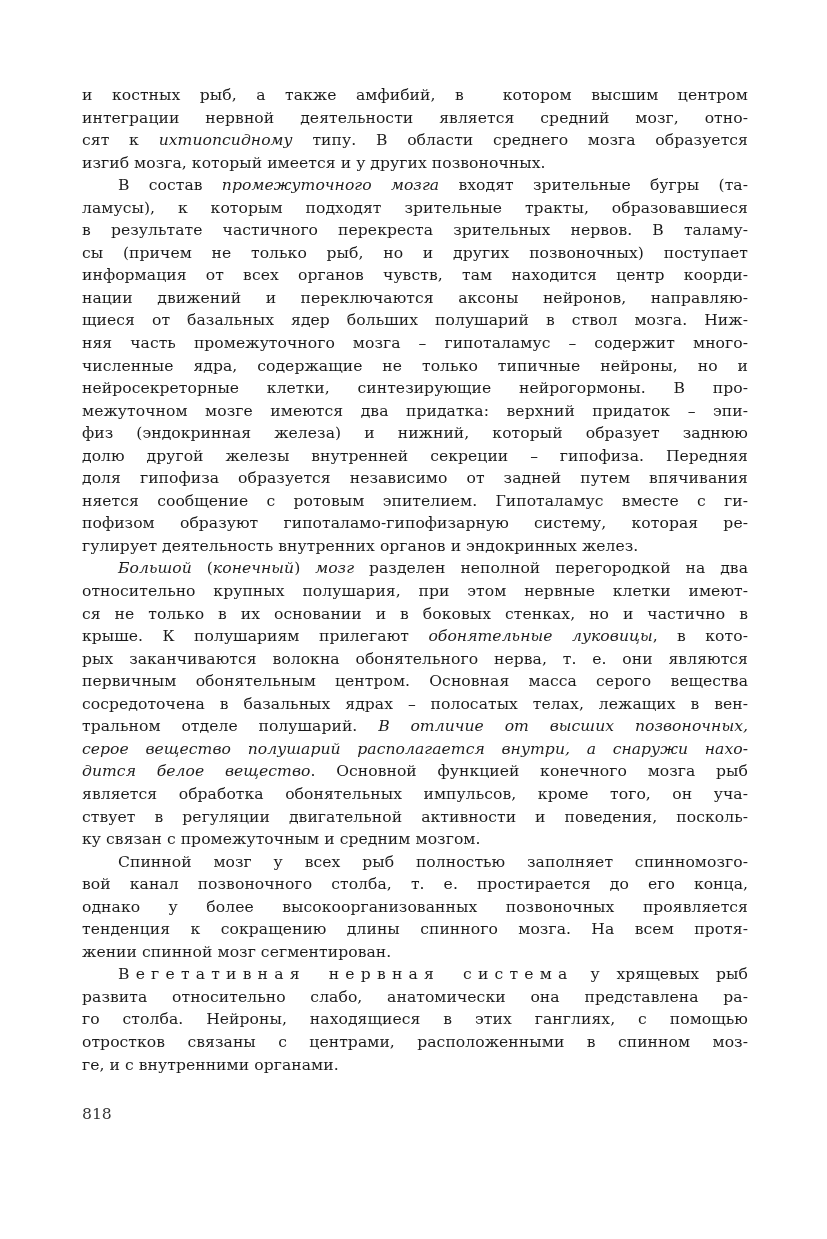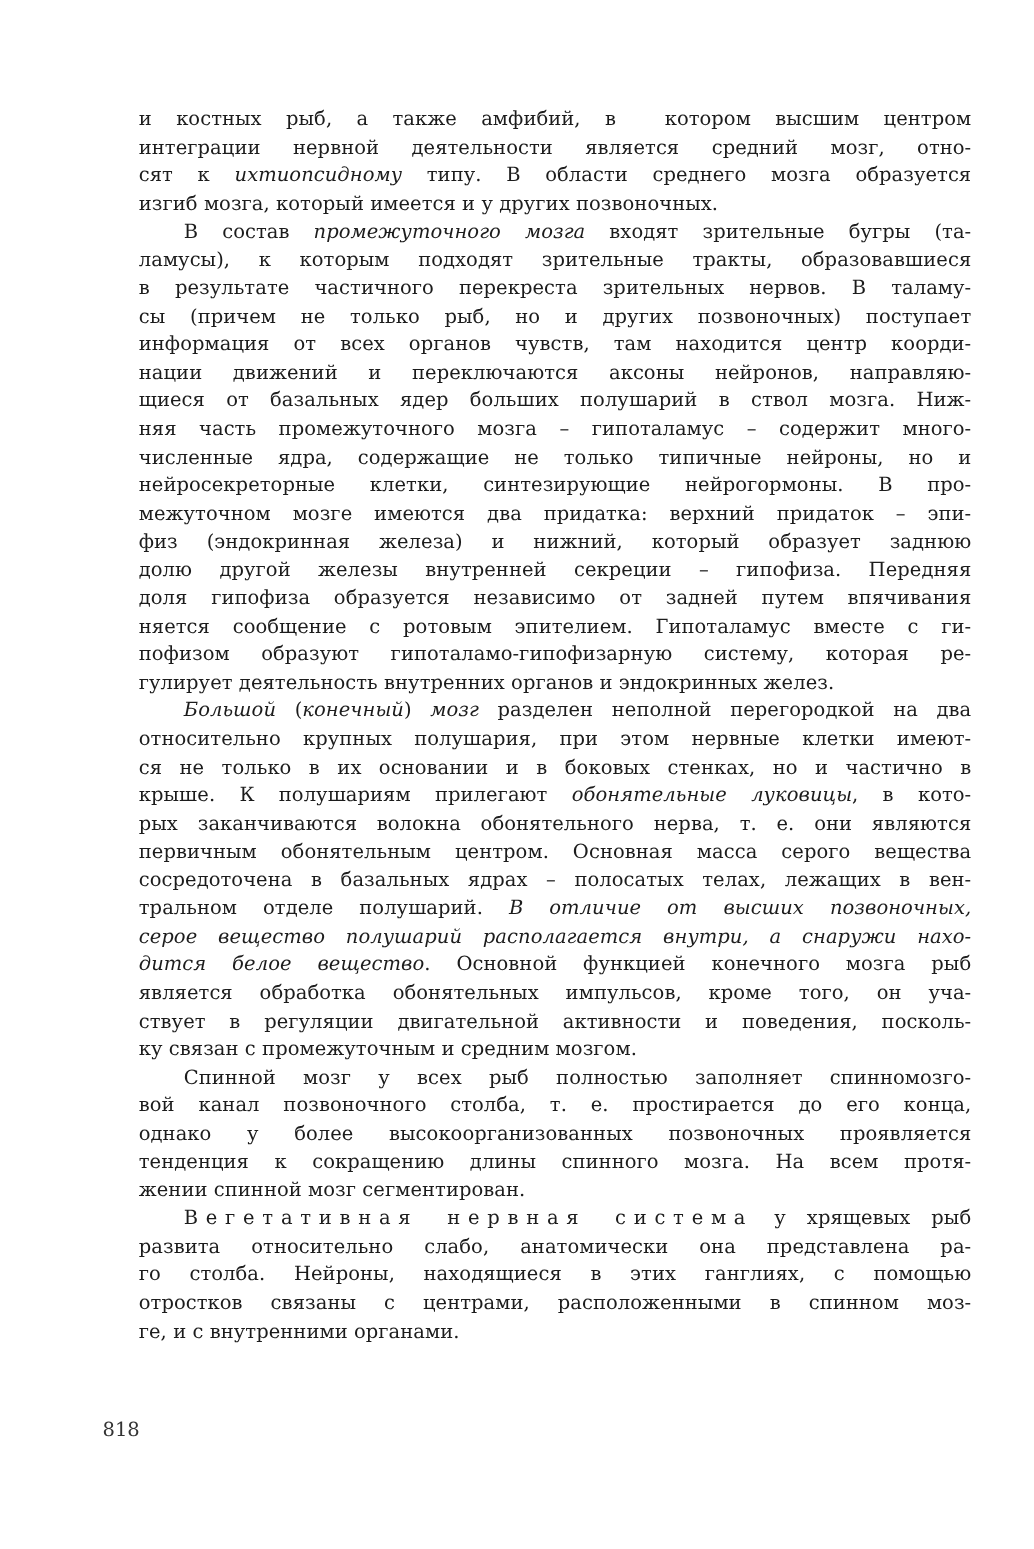--- a/index.html
+++ b/index.html
@@ -13,21 +13,20 @@
       position: relative;
       overflow: hidden;
       font-family: "DejaVu Serif", "Liberation Serif", serif;
       color: #1c1c1c;
     }
     .page {
       position: absolute;
       left: 82px;
       top: 84px;
       width: 666px;
-      margin-left: 29px;
     }
     .line {
       display: block;
       height: 22.55px;
       line-height: 22.55px;
       font-size: 15.6px;
       white-space: nowrap;
       text-align: justify;
       text-align-last: justify;
       letter-spacing: 0.05px;
@@ -42,21 +41,21 @@
     .line span { white-space: pre; }
     .it {
       font-style: italic;
     }
     .spaced {
       letter-spacing: 6.2px;
     }
     .page-number {
       position: absolute;
       left: 82px;
-      top: 1133px;
+      top: 1103px;
       font-size: 15.6px;
       line-height: 22px;
       color: #333333;
     }
   </style>
 </head>
 <body>
 
 <main class="page">
   <section>

